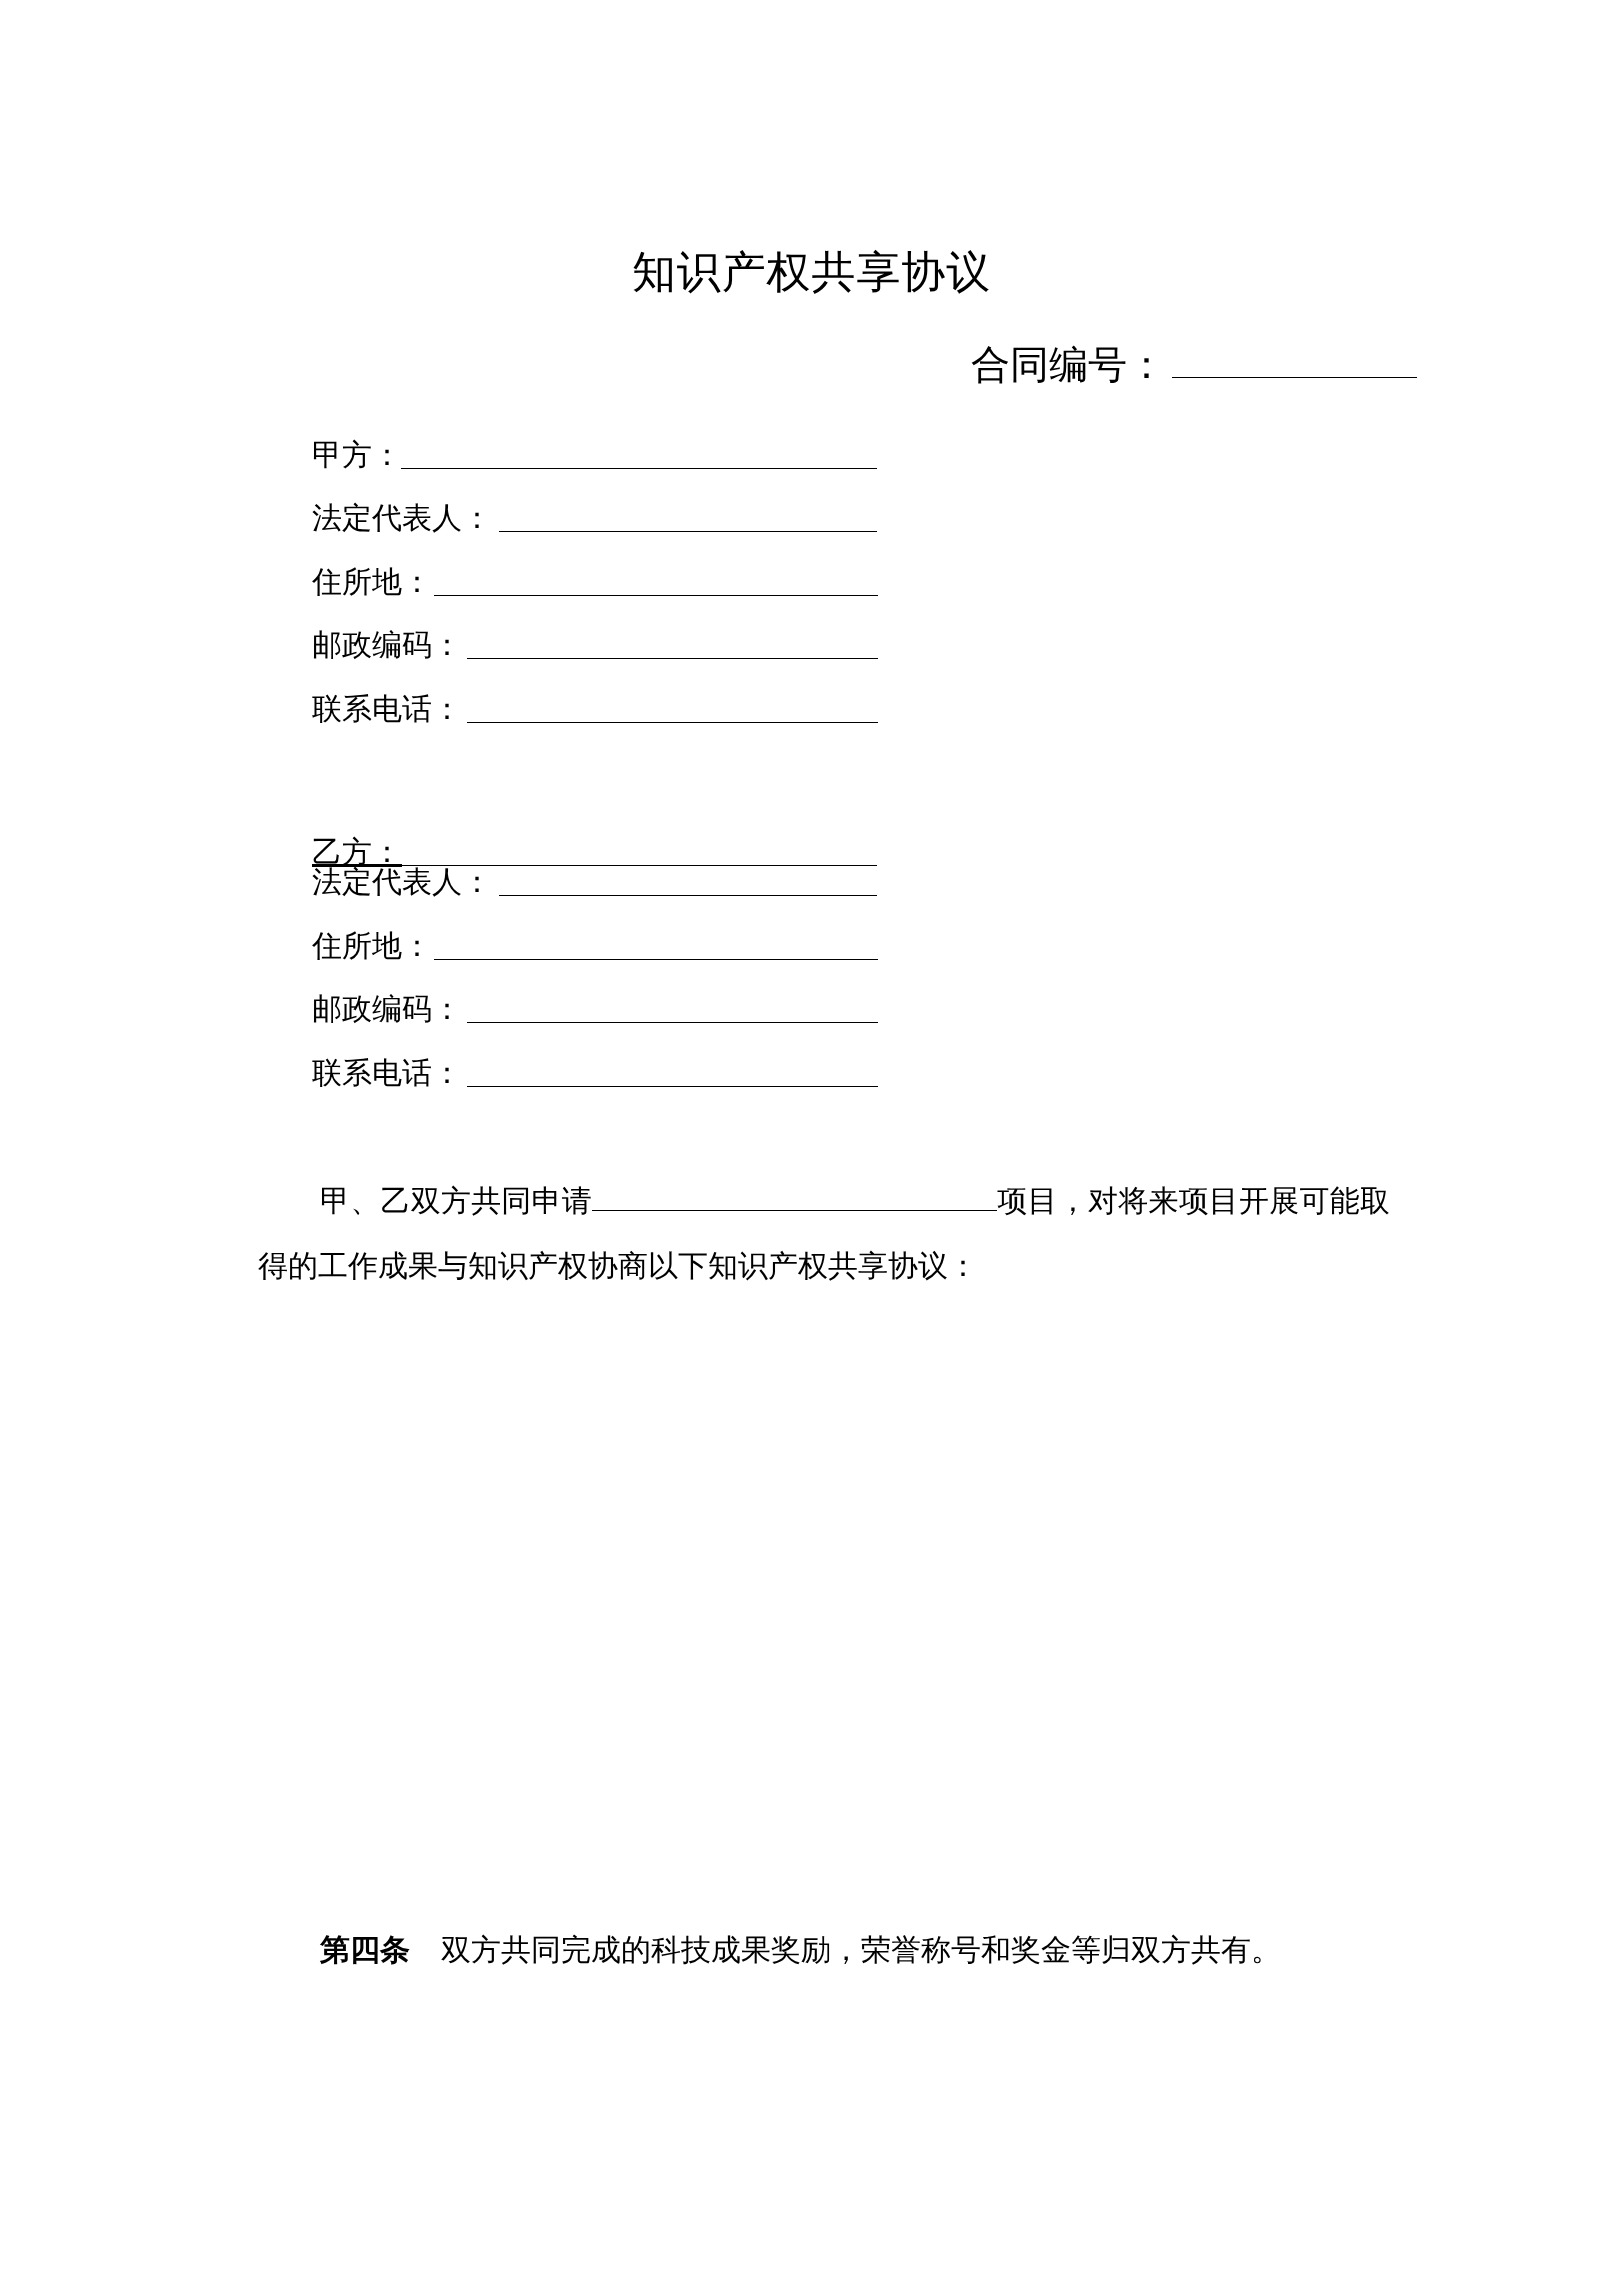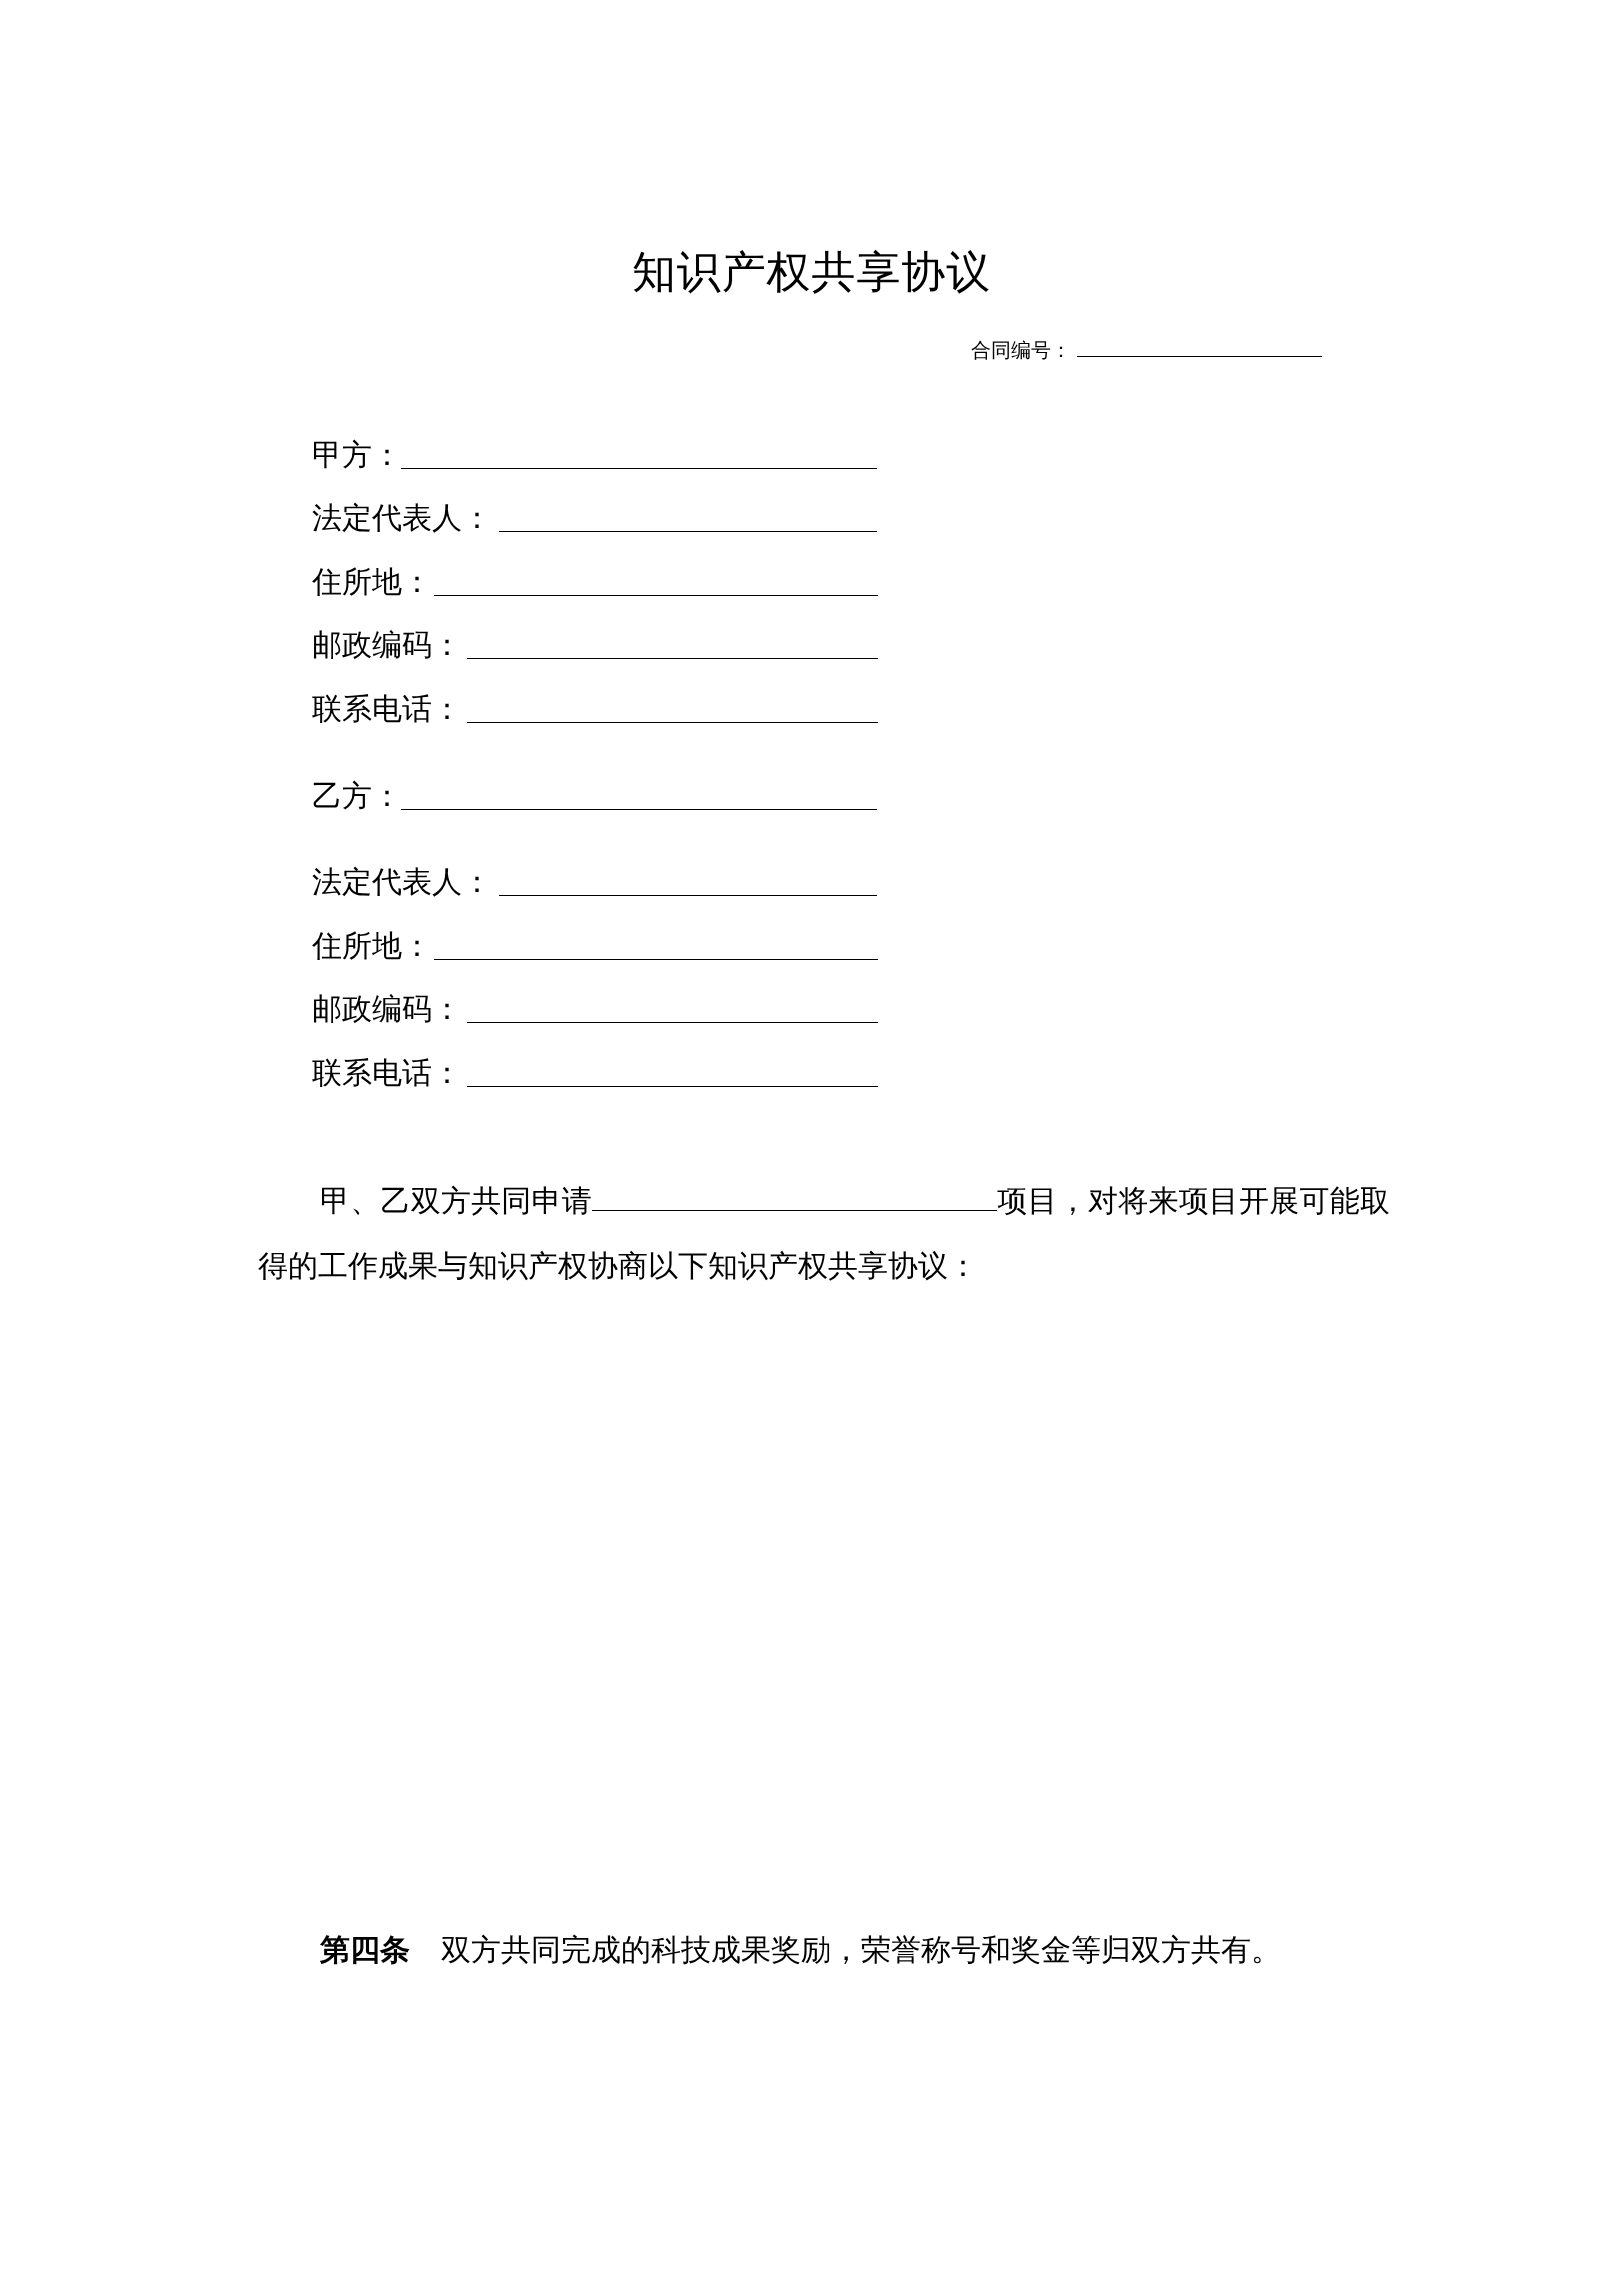--- a/index.html
+++ b/index.html
@@ -8,21 +8,21 @@
     font-family: "DejaVu Serif", "Liberation Serif", serif;
     color: #000;
   }
   .page { position: absolute; left: 0; top: 0; width: 1581px; height: 2294px; background: #fff; }
   .title {
     position: absolute; top: 244px; left: 0; width: 1623px; text-align: center;
     font-family: "DejaVu Sans", "Liberation Sans", sans-serif;
     font-size: 44px; letter-spacing: 0.9px; line-height: 55px;
   }
   .contract-no {
-    position: absolute; top: 329px; left: 971px; font-size: 20px; line-height: 40px;
+    position: absolute; top: 345px; left: 971px; font-size: 39px; line-height: 40px;
     white-space: nowrap;
   }
   .contract-no .blank {
     display: inline-block; width: 245px; border-bottom: 1.8px solid #000; height: 27px; vertical-align: baseline; margin-left: 5.5px;
   }
   .field {
     position: absolute; left: 312px; font-size: 30px; line-height: 40px; white-space: nowrap;
   }
   .field .line {
     position: absolute; height: 0; border-bottom: 1.8px solid #000; top: 33px;
@@ -67,21 +67,21 @@
       <span>邮政编码：</span>
       <span class="line" style="left:155px; width:411px;"></span>
     </div>
     <div class="field" style="top:689px;">
       <span>联系电话：</span>
       <span class="line" style="left:155px; width:411px;"></span>
     </div>
   </div>
 
   <div>
-    <div class="field" style="top:776px;">
+    <div class="field" style="top:832px;text-decoration:underline;">
       <span>乙方：</span>
       <span class="line" style="left:89px; width:476px;"></span>
     </div>
     <div class="field" style="top:862px;">
       <span>法定代表人：</span>
       <span class="line" style="left:187px; width:378px;"></span>
     </div>
     <div class="field" style="top:926px;">
       <span>住所地：</span>
       <span class="line" style="left:122px; width:444px;"></span>

